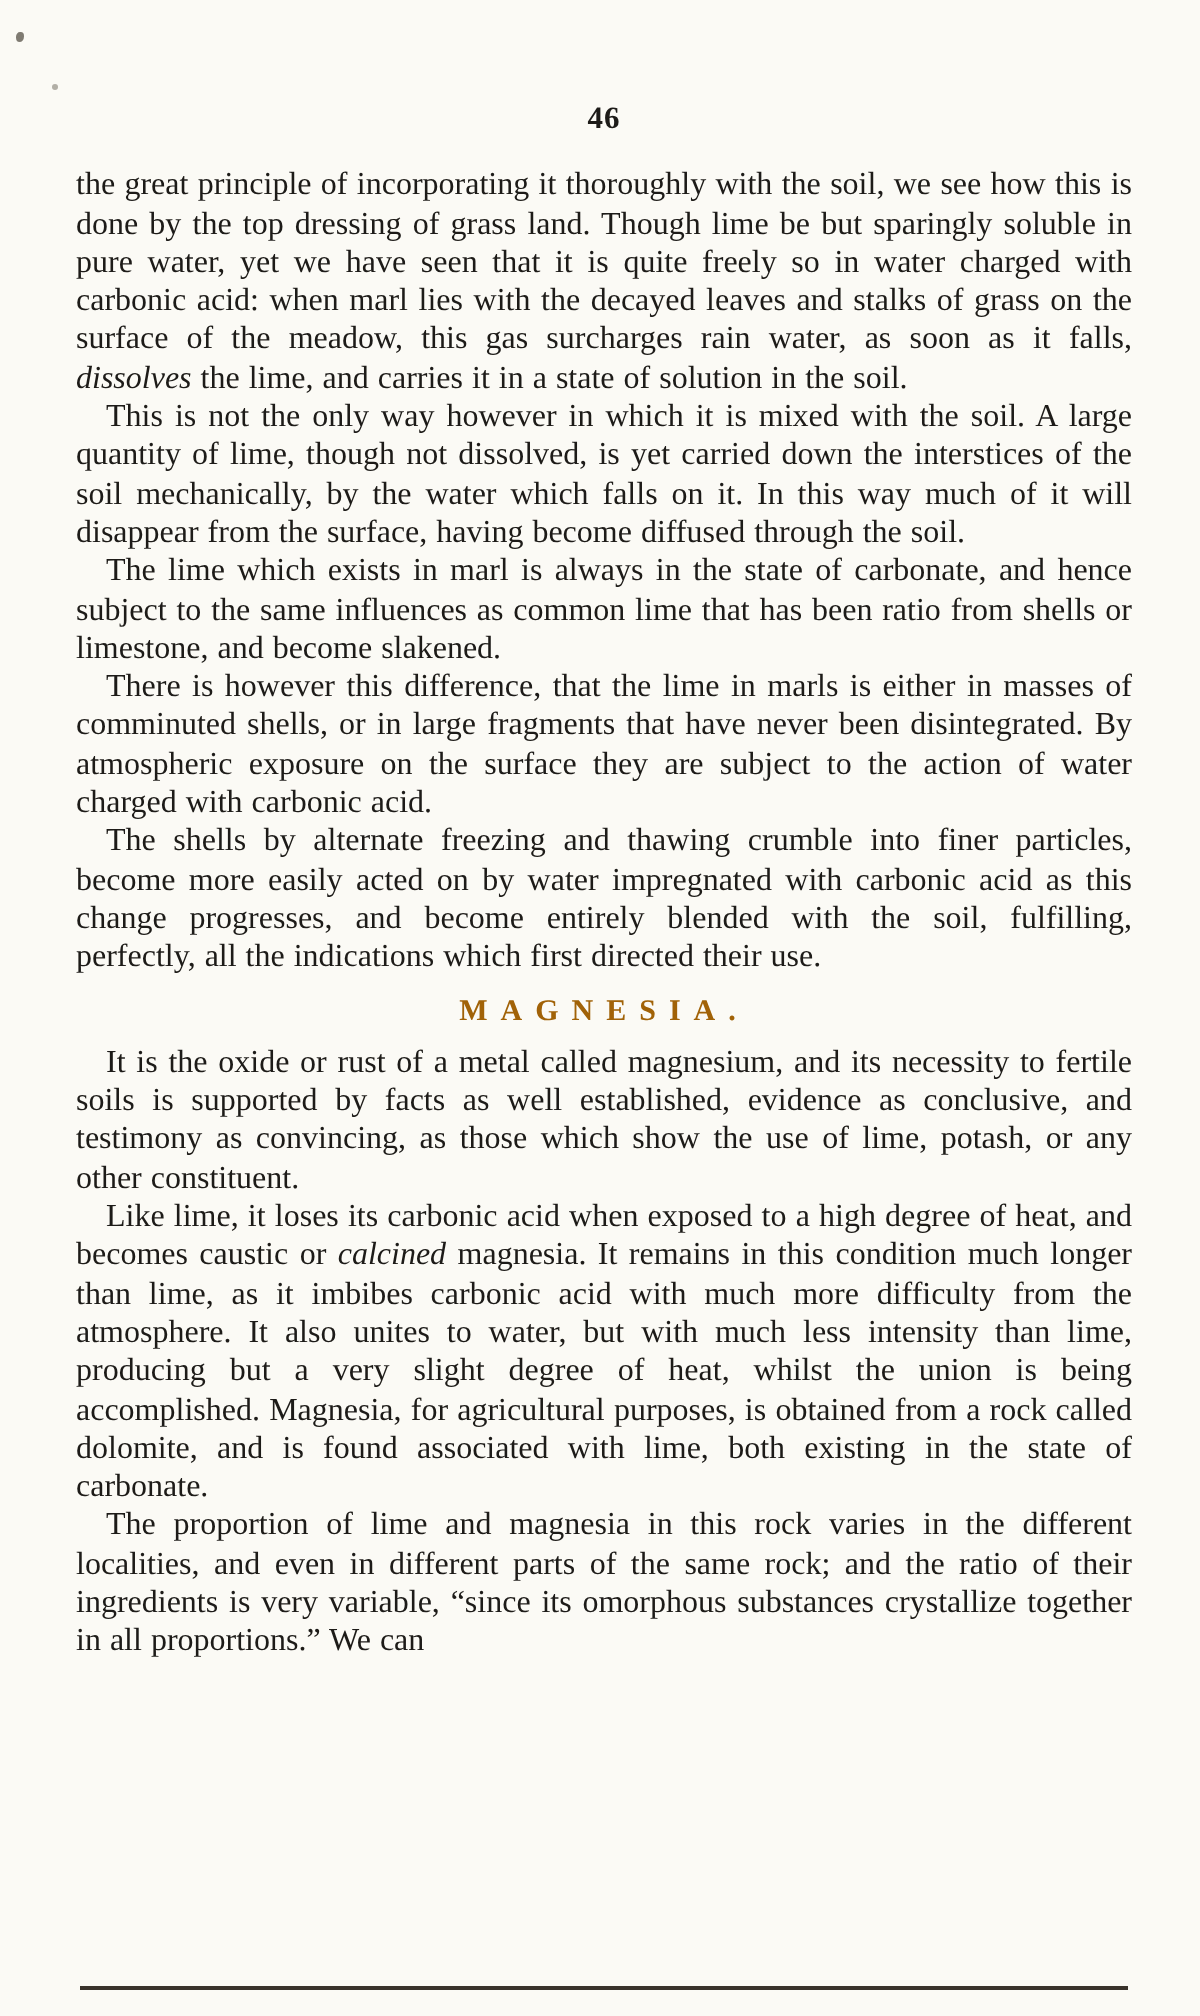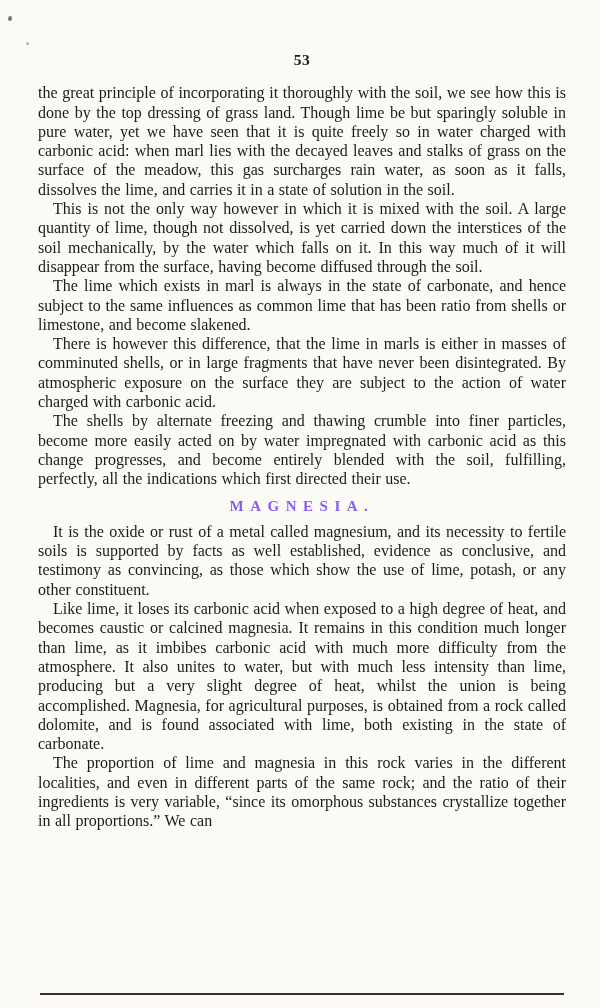--- a/index.html
+++ b/index.html
@@ -33,30 +33,31 @@
   p.para {
     margin: 0;
     padding: 0;
     text-indent: 15px;
     word-spacing: 0.5px;
   }
   p.para.no-indent {
     text-indent: 0;
   }
   .italic {
+    font-style: italic;
   }
   h2.section-heading {
     margin: 8px 0 6px 0;
     padding: 0;
     text-align: center;
     text-indent: 0;
     font-size: 15px;
     font-weight: bold;
     letter-spacing: 6.5px;
-    color: #8b5cf6;
+    color: #a16207;
   }
   .bottom-rule {
     position: absolute;
     left: 40px;
     right: 36px;
     bottom: 13px;
     height: 0;
     border-top: 2px solid #39332b;
   }
   .speck-1 {
@@ -81,21 +82,21 @@
   }
 </style>
 </head>
 <body>
 
 <div class="page">
 
   <span class="speck-1"></span>
   <span class="speck-2"></span>
 
-  <div class="page-number">53</div>
+  <div class="page-number">46</div>
 
   <p class="para no-indent"><span>the great principle of incorporating it thoroughly with the soil, we see how this is done by the top dressing of grass land.  Though lime be but sparingly soluble in pure water, yet we have seen that it is quite freely so in water charged with carbonic acid: when marl lies with the decayed leaves and stalks of grass on the surface of the meadow, this gas surcharges rain water, as soon as it falls, </span><span class="italic">dissolves</span><span> the lime, and carries it in a state of solution in the soil.</span></p>
 
   <p class="para">This is not the only way however in which it is mixed with the soil.  A large quantity of lime, though not dissolved, is yet carried down the interstices of the soil mechanically, by the water which falls on it.  In this way much of it will disappear from the surface, having become diffused through the soil.</p>
 
 
   <p class="para">The lime which exists in marl is always in the state of carbonate, and hence subject to the same influences as common lime that has been ratio from shells or limestone, and become slakened.</p>
 
   <p class="para">There is however this difference, that the lime in marls is either in masses of comminuted shells, or in large fragments that have never been disintegrated.  By atmospheric exposure on the surface they are subject to the action of water charged with carbonic acid.</p>
 

